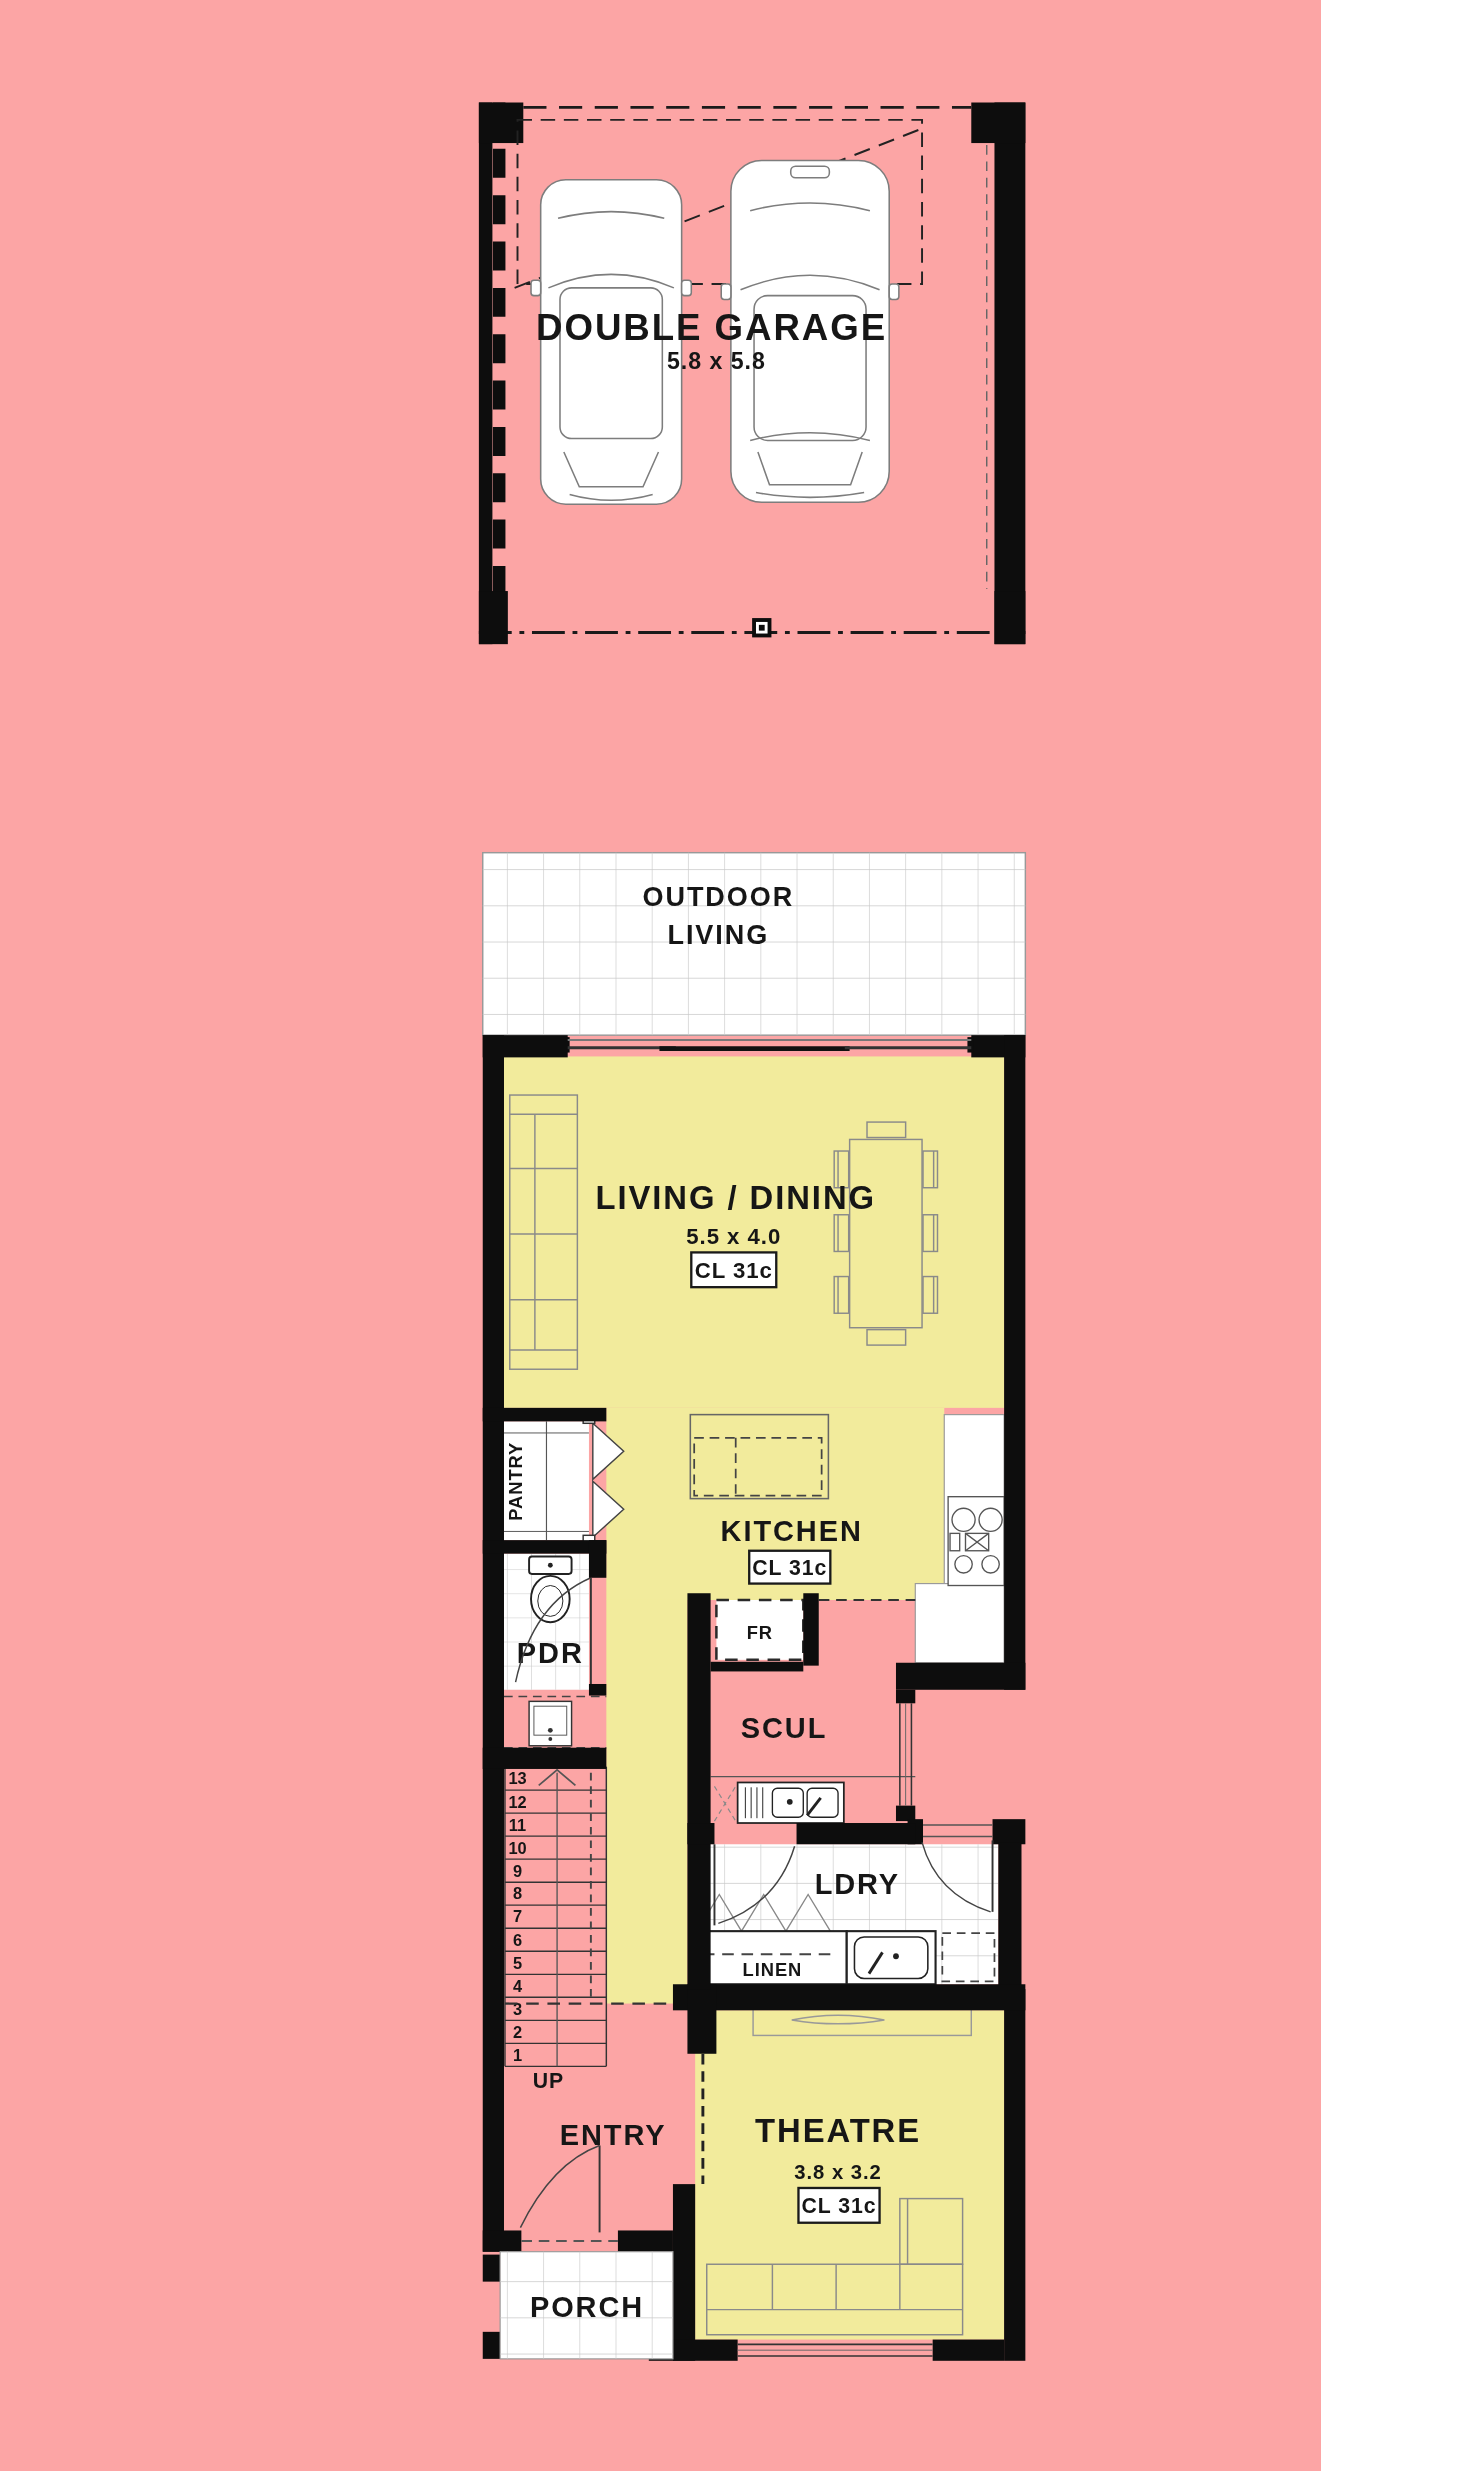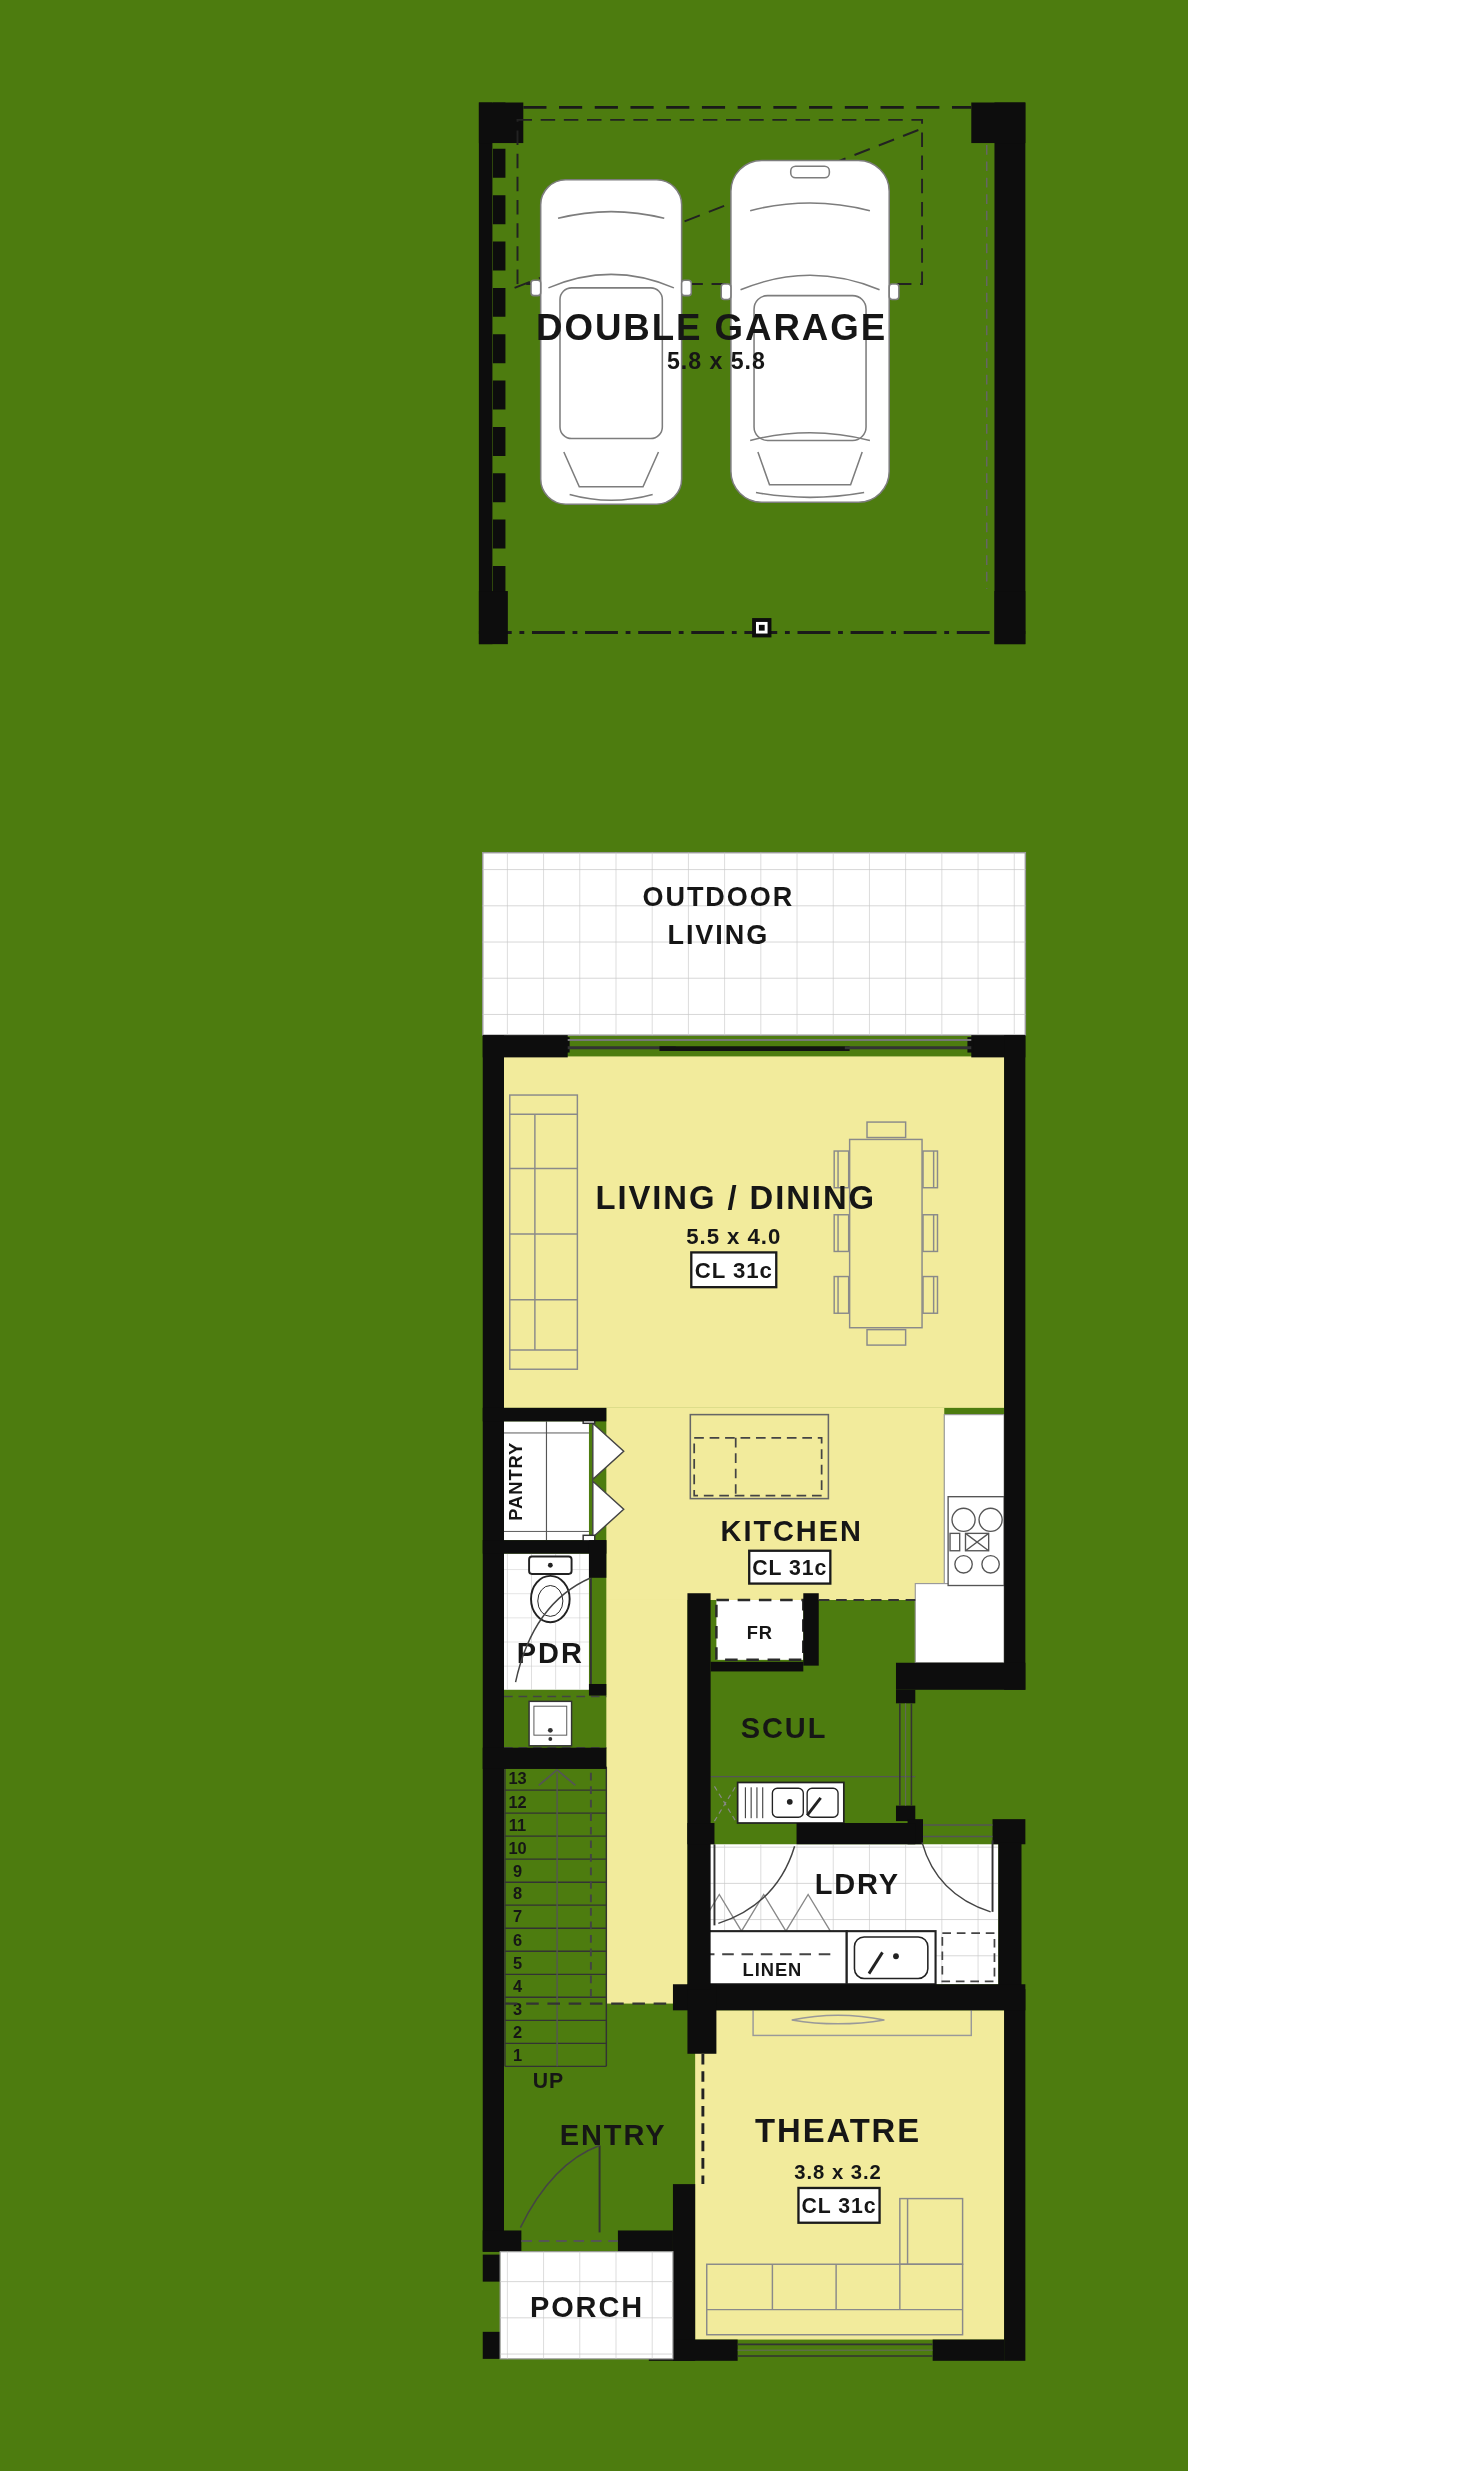--- a/index.html
+++ b/index.html
@@ -1,16 +1,16 @@
 <!DOCTYPE html>
 <html><head>
 <meta charset="utf-8">
 <style>
   html,body{margin:0;padding:0;background:#ffffff;}
-  .canvas{position:relative;width:1188px;height:2472px;background:#4d7c0f;overflow:hidden;}
+  .canvas{position:relative;width:1321px;height:2472px;background:#fca5a5;overflow:hidden;}
   svg{display:block;}
   text{font-family:"Liberation Sans", sans-serif;fill:#161616;}
   .room-lbl{font-weight:bold;letter-spacing:2px;}
   .dim-lbl{font-weight:bold;letter-spacing:1px;}
   .cl-lbl{font-weight:bold;letter-spacing:1px;}
   .small-lbl{font-weight:bold;letter-spacing:1px;}
   .num-lbl{font-weight:bold;}
 </style>
 </head>
 <body>

